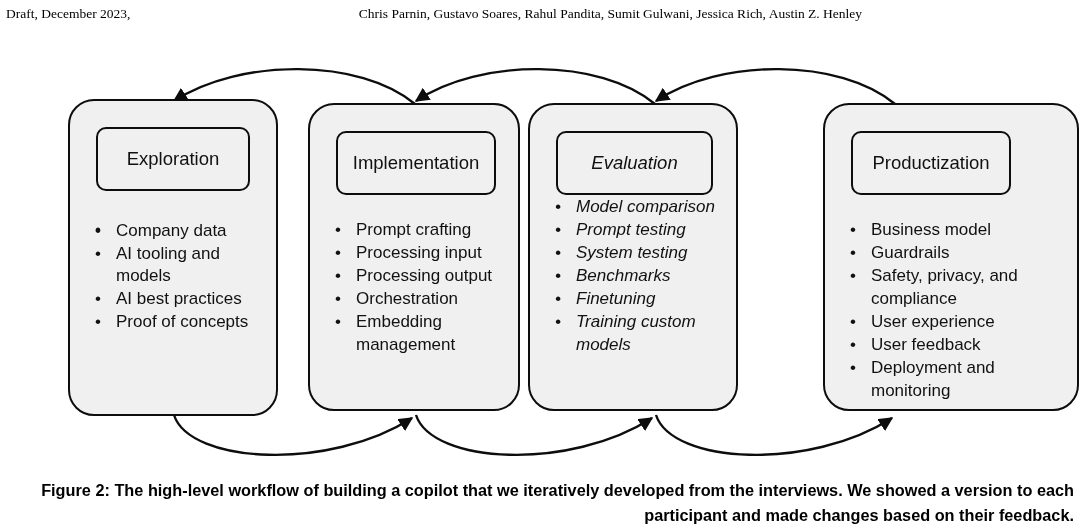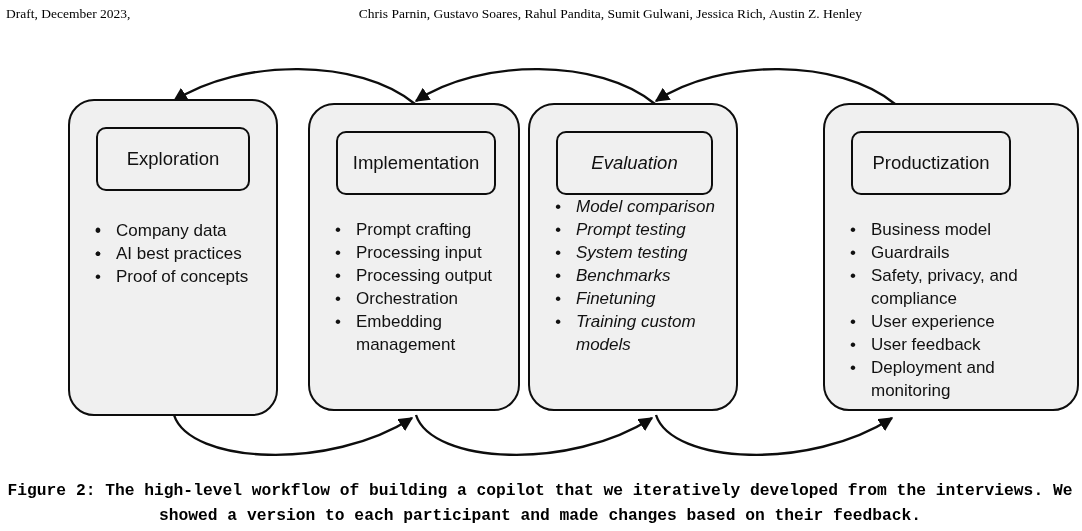--- a/index.html
+++ b/index.html
@@ -104,26 +104,26 @@
     font-size: 17px;
     line-height: 22.6px;
   }
 
   
   .caption {
     position: absolute;
     left: 6px;
     top: 478px;
     width: 1068px;
-    font-family: Liberation Mono, monospace;
+    font-family: Liberation Sans, sans-serif;
     font-weight: bold;
     font-size: 16.3px;
     line-height: 25px;
     color: #000;
-    text-align: center;
+    text-align: right;
   }
 </style>
 </head>
 <body>
 
 <div class="page-header">
   <span class="header-left">Draft, December 2023,</span>
   <span class="header-right">Chris Parnin, Gustavo Soares, Rahul Pandita, Sumit Gulwani, Jessica Rich, Austin Z. Henley</span>
 </div>
 
@@ -156,20 +156,21 @@
     <ul class="stage-list" style="left:22px; top:118px; width:180px;">
       <li>
         <span class="bullet">•</span>
       </li>
       <li>
         <span class="bullet">•</span>
         <span>Company data</span>
       </li>
       <li>
         <span class="bullet">•</span>
+        <span>AI tooling and models</span>
       </li>
       <li>
         <span class="bullet">•</span>
         <span>AI best practices</span>
       </li>
       <li>
         <span class="bullet">•</span>
         <span>Proof of concepts</span>
       </li>
     </ul>

